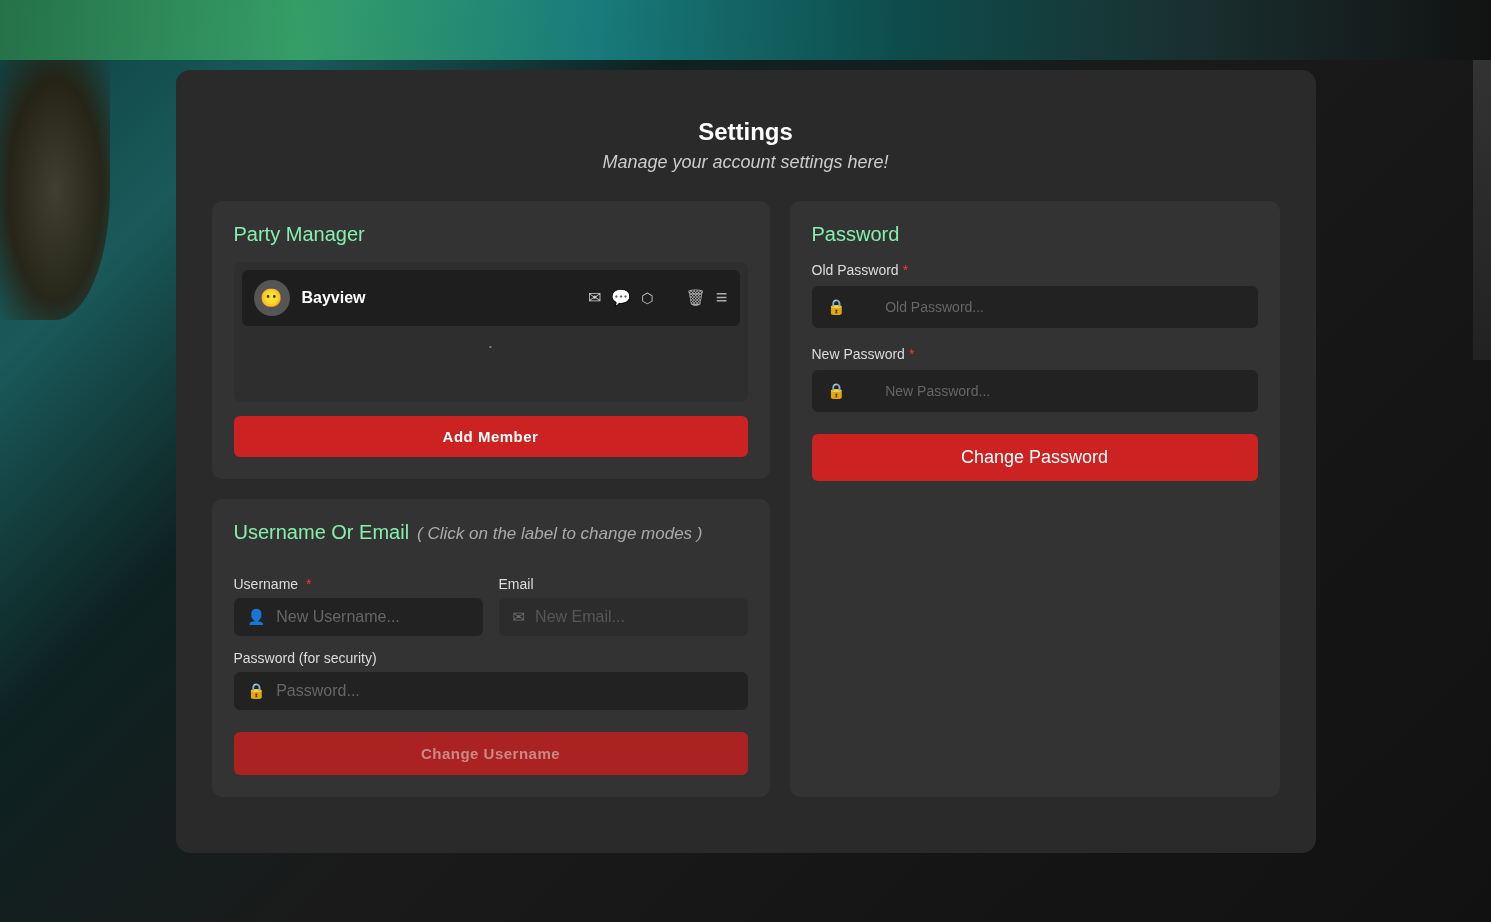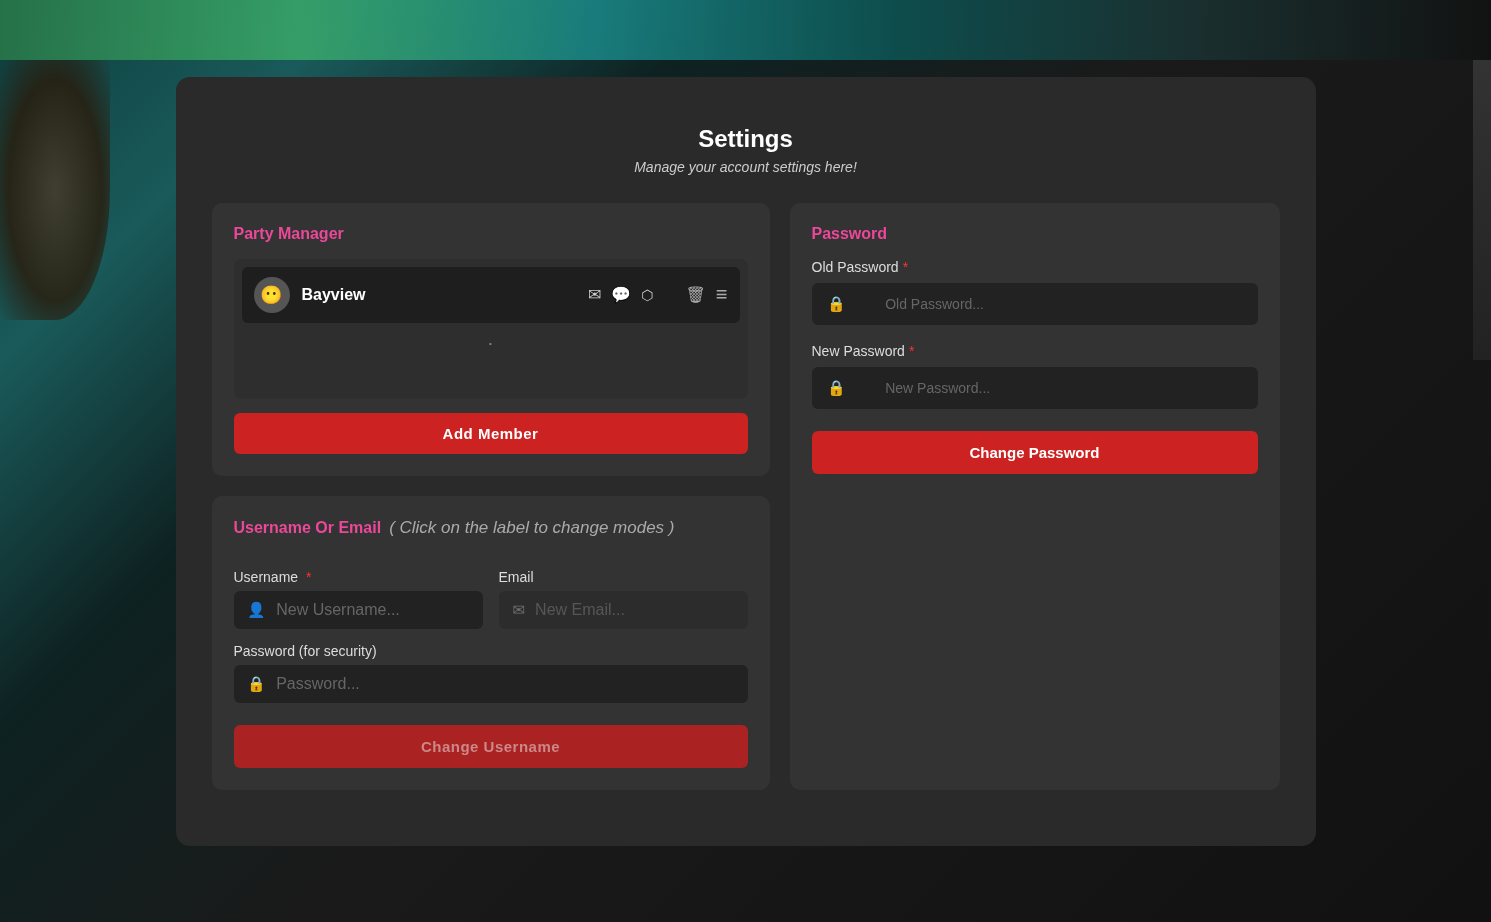--- a/index.html
+++ b/index.html
@@ -74,21 +74,21 @@
       text-align: center;
       color: #ffffff;
       font-size: 24px;
       font-weight: 700;
       margin-bottom: 6px;
     }
 
     .settings-subtitle {
       text-align: center;
       color: #cccccc;
-      font-size: 14px;
+      font-size: 18px;
       font-style: italic;
       margin-bottom: 28px;
     }
 
     .panels-row {
       display: flex;
       gap: 20px;
       margin-bottom: 20px;
     }
 
@@ -103,23 +103,23 @@
       width: 490px;
     }
 
     .card {
       background: #333333;
       border-radius: 10px;
       padding: 22px 22px 22px 22px;
     }
 
     .card-title {
-      color: #ec4899;
-      font-size: 16px;
-      font-weight: 700;
+      color: #86efac;
+      font-size: 20px;
+      font-weight: 400;
       margin-bottom: 16px;
     }
 
     
     .party-list {
       background: #2e2e2e;
       border-radius: 8px;
       padding: 8px;
       margin-bottom: 14px;
       min-height: 140px;
@@ -329,22 +329,22 @@
 
     .pw-input-wrapper input::placeholder {
       color: #666666;
     }
 
     .btn-change-password {
       width: 100%;
       padding: 13px;
       background: #cc2222;
       color: white;
-      font-size: 15px;
-      font-weight: 700;
+      font-size: 18px;
+      font-weight: 400;
       border: none;
       border-radius: 6px;
       cursor: pointer;
       margin-top: 4px;
     }
   </style>
 </head>
 <body>
 
 <div class="bg-layer"></div>

